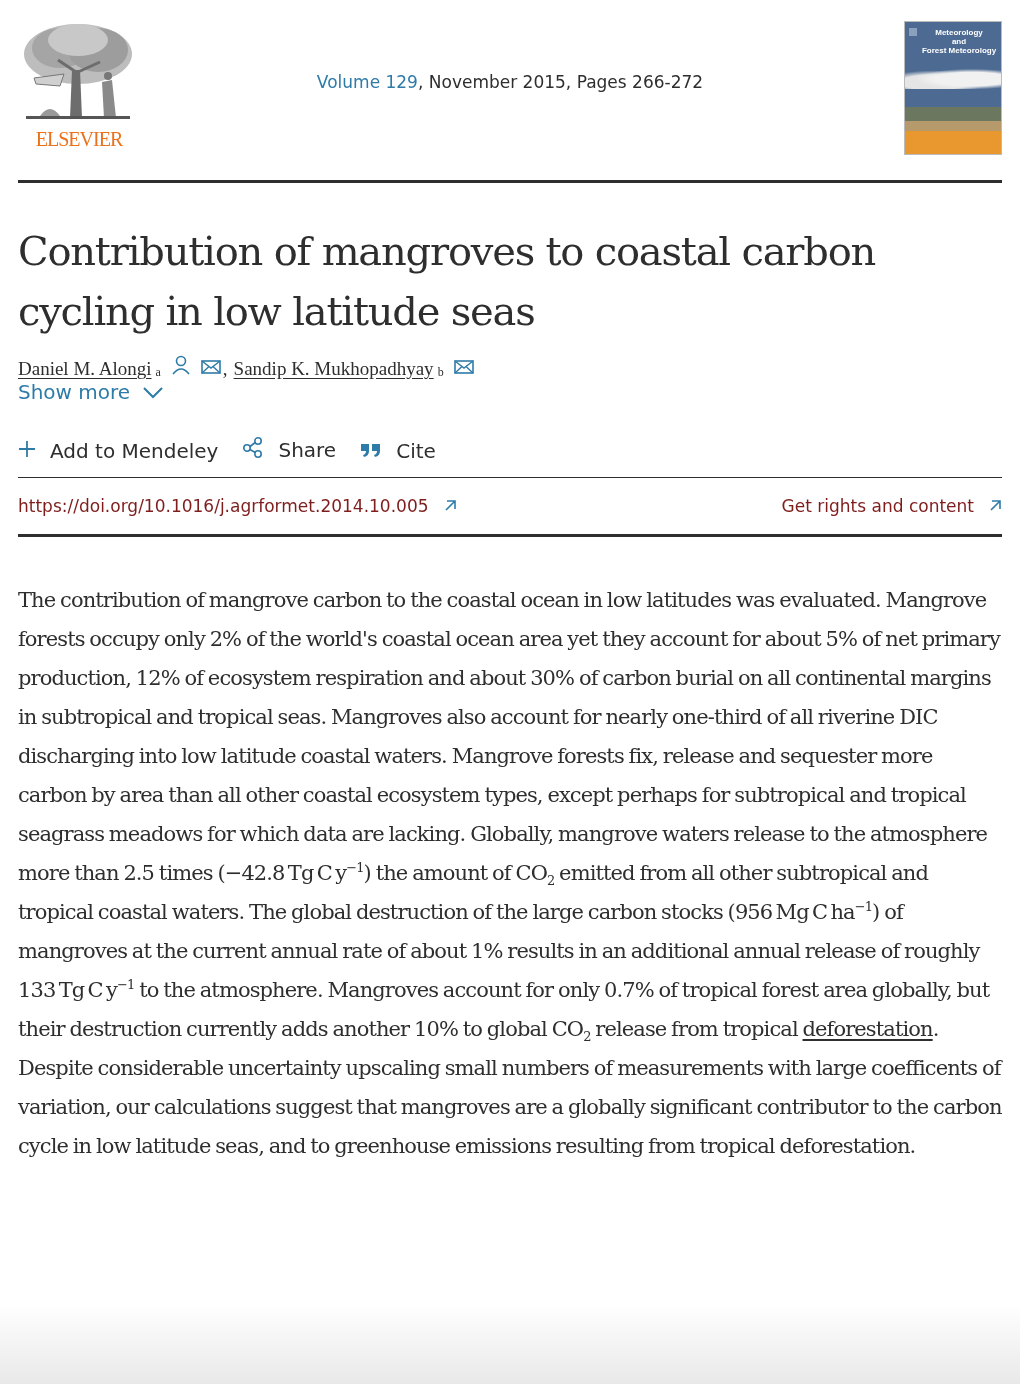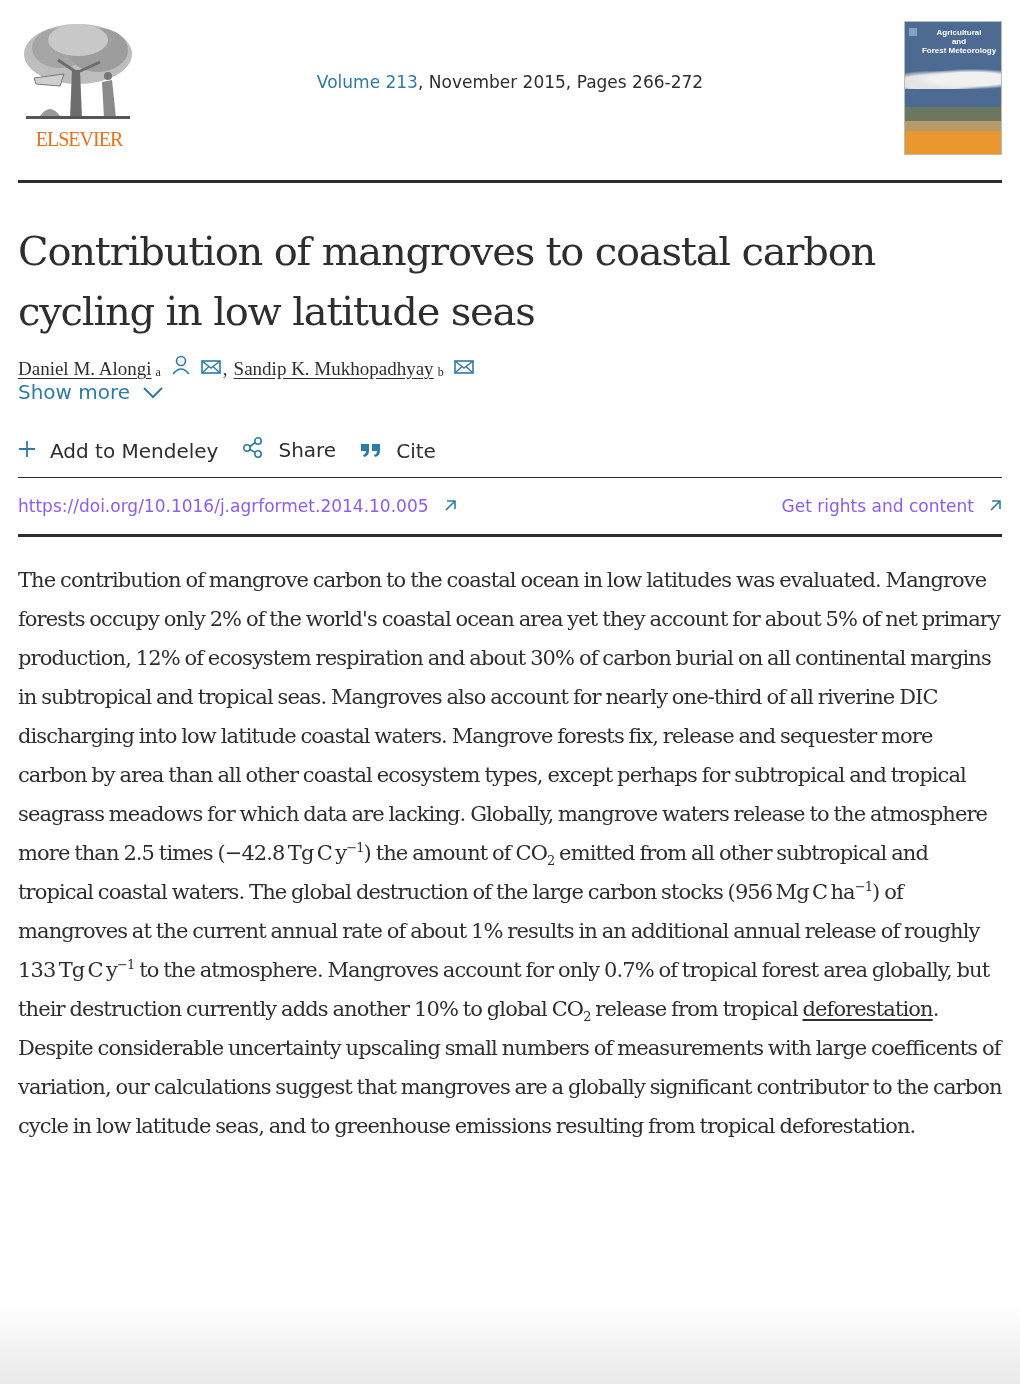--- a/index.html
+++ b/index.html
@@ -44,26 +44,26 @@
 
   .show-more { font-family: "DejaVu Sans", sans-serif; font-size: 20px; color: #2e7ba8; display: flex; align-items: center; cursor: pointer; }
   .show-more .ico { margin-left: 12px; }
 
   .actions { margin-top: 32px; display: flex; align-items: flex-end; font-family: "DejaVu Sans", sans-serif; font-size: 20px; color: #2e2e2e; }
   .action { display: flex; align-items: center; margin-right: 24px; cursor: pointer; }
   .action .ico { margin-right: 14px; }
 
   .links-bar { margin-top: 14px; border-top: 1px solid #2e2e2e; border-bottom: 3px solid #2e2e2e;
                height: 56px; display: flex; align-items: center; justify-content: space-between;
-               font-family: "DejaVu Sans", sans-serif; font-size: 17px; color: #8b5cf6; }
+               font-family: "DejaVu Sans", sans-serif; font-size: 17px; color: #7f1d1d; }
   .link { display: flex; align-items: center; cursor: pointer; }
   .link .ico { margin-left: 14px; }
 
   .abstract-head { margin-top: 52px; font-family: "DejaVu Serif", serif; font-size: 27px; color: #2e2e2e; font-weight: normal; }
-  .abstract-body { margin-top: 24px; font-family: "DejaVu Serif", serif; font-size: 21px; line-height: 39px; color: #2e2e2e;
+  .abstract-body { margin-top: 44px; font-family: "DejaVu Serif", serif; font-size: 21px; line-height: 39px; color: #2e2e2e;
                    letter-spacing: -0.9px; word-spacing: -1px; }
   .abstract-body sup { font-size: 13px; line-height: 0; }
   .abstract-body sub { font-size: 13px; line-height: 0; }
   .abstract-body .inline-link { text-decoration: underline; text-underline-offset: 3px; cursor: pointer; }
 
   .fade { position: absolute; left: 0; right: 0; bottom: 0; height: 80px;
           background: linear-gradient(to bottom, rgba(255,255,255,0), rgba(225,225,225,0.75)); pointer-events: none; }
 </style>
 </head>
 <body>
@@ -84,29 +84,29 @@
         <path d="M82 62 L92 60 L96 98 L84 98 Z" fill="#8a8a8a"></path>
         <circle cx="88" cy="56" r="4" fill="#777"></circle>
         <rect x="6" y="96" width="104" height="3" fill="#555"></rect>
         <path d="M20 96 Q30 82 40 96 Z" fill="#999"></path>
       </svg>
       <div class="logo-word">ELSEVIER</div>
     </div>
 
     <div class="journal">
       <div class="journal-meta">
-        <a>Volume 213</a><span>, November 2015, Pages 266-272</span>
+        <a>Volume 129</a><span>, November 2015, Pages 266-272</span>
       </div>
     </div>
 
     <div class="cover">
       <div class="cover-sky"></div>
       <div class="cover-logo"></div>
       <div class="cover-title">
-        <div>Agricultural</div>
+        <div>Meteorology</div>
         <div>and</div>
         <div>Forest Meteorology</div>
       </div>
       <div class="cover-cloud"></div>
       <div class="cover-hills"></div>
       <div class="cover-field"></div>
       <div class="cover-band"></div>
     </div>
   </div>
 

